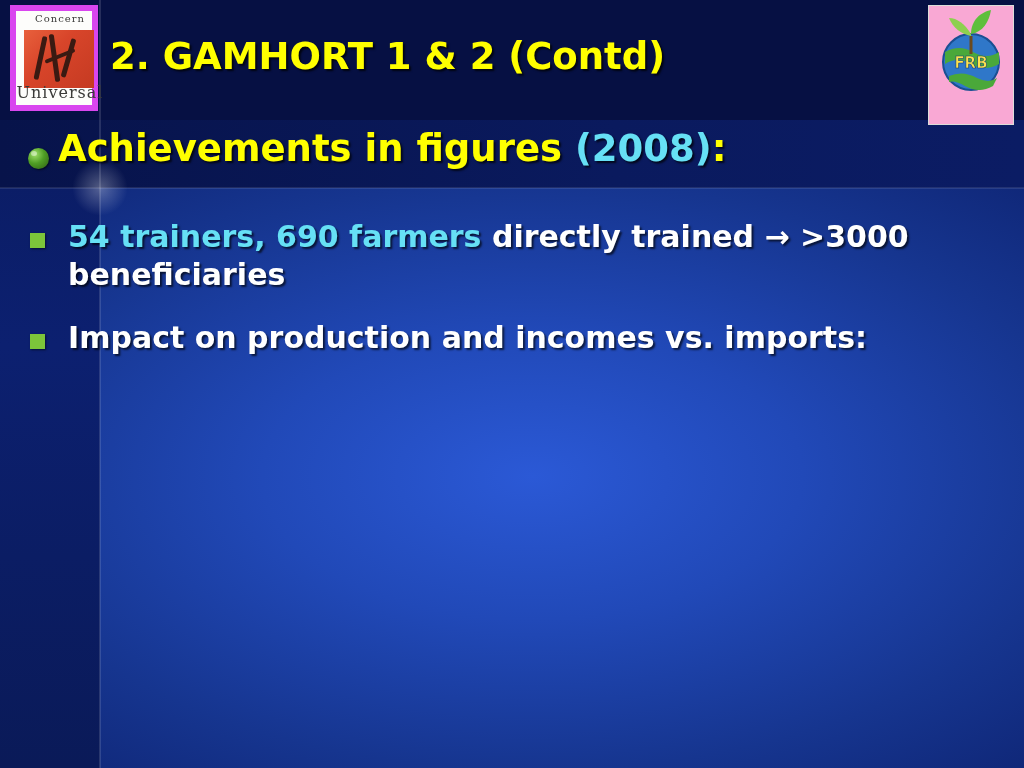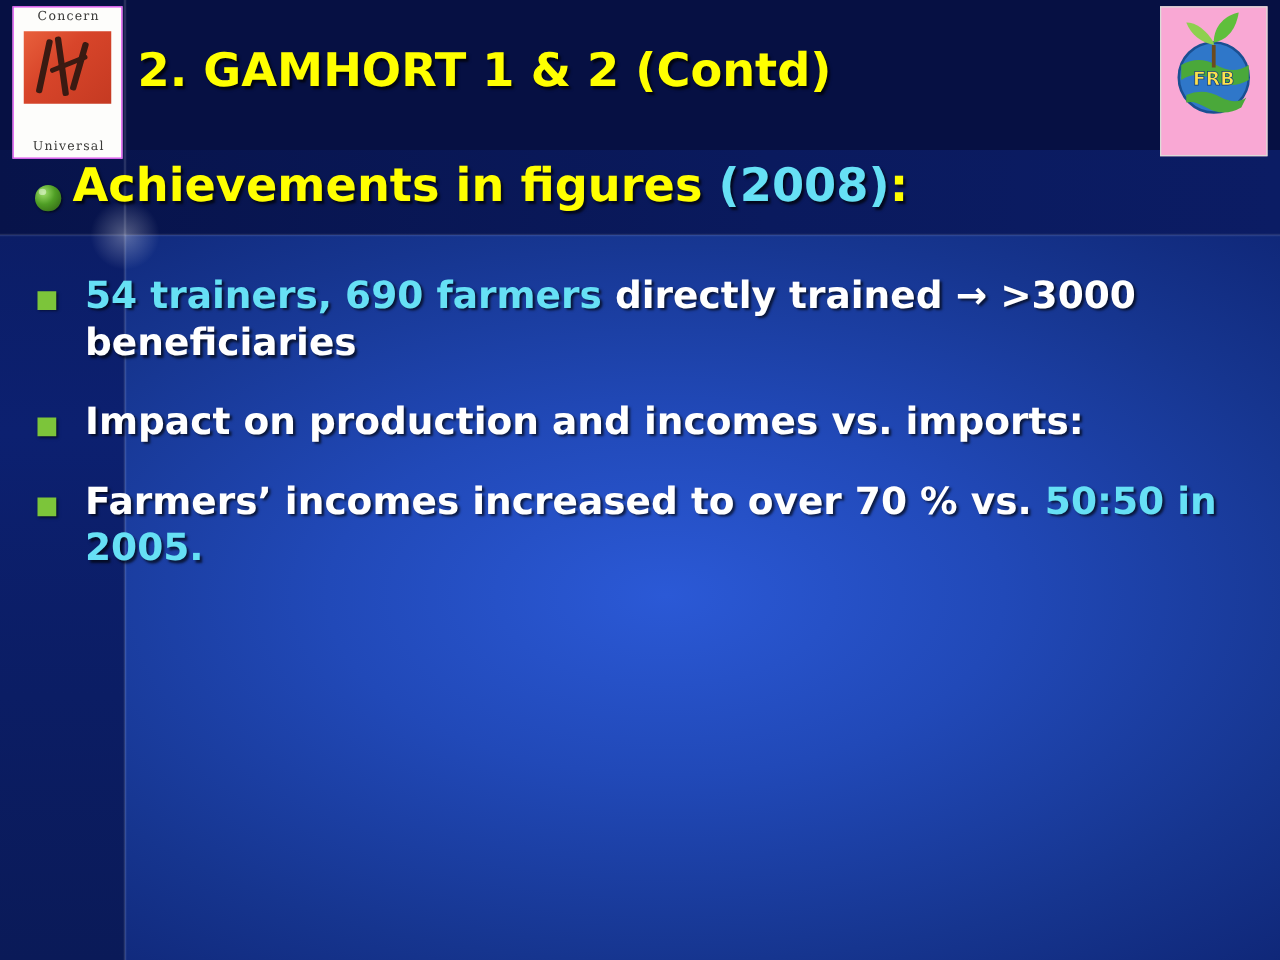--- a/index.html
+++ b/index.html
@@ -62,23 +62,23 @@
     position: absolute;
     left: 72px; top: 160px;
     width: 56px; height: 56px;
     background: radial-gradient(circle, rgba(255,255,255,0.30) 0%, rgba(255,255,255,0.0) 70%);
   }
 
   
   .logo-left {
     position: absolute;
     left: 10px; top: 5px;
-    width: 88px; height: 122px;
+    width: 88px; height: 106px;
     background: #fdfdfb;
-    border: 1px solid #d946ef;
+    border: 6px solid #d946ef;
     box-sizing: border-box;
   }
   .logo-left .art {
     position: absolute;
     left: 8px; top: 19px;
     width: 70px; height: 58px;
     background: linear-gradient(135deg,#e8603c 0%, #d8452a 40%, #c53a22 100%);
   }
   .logo-left .art .stroke {
     position: absolute;
@@ -98,21 +98,21 @@
     font-size: 10px;
     color: #3a3a38;
     letter-spacing: 1px;
   }
   .logo-left .cap2 {
     position: absolute;
     left: 0; bottom: 3px;
     width: 88px;
     text-align: center;
     font-family: "DejaVu Serif", serif;
-    font-size: 10px;
+    font-size: 16px;
     color: #3a3a38;
     letter-spacing: 1px;
   }
 
   .logo-right {
     position: absolute;
     right: 10px; top: 5px;
     width: 86px; height: 120px;
     background: #f9a8d4;
     border: 1px solid #dcdcd8;
@@ -261,23 +261,15 @@
     <div class="l2">
       <div class="l2-marker">
         <div class="sq"></div>
       </div>
       <div class="l2-text">
         <span class="white">Impact on production and incomes vs. imports:</span>
       </div>
     </div>
 
 
-    <div class="l2">
-      <div class="l2-marker">
-        <div class="sq"></div>
-      </div>
-      <div class="l2-text">
-        <span class="white">Farmers’ incomes increased to over 70 % vs. </span><span class="cyan">50:50 in 2005.</span>
-      </div>
-    </div>
 
   </div>
 </div>
 
 </body></html>

